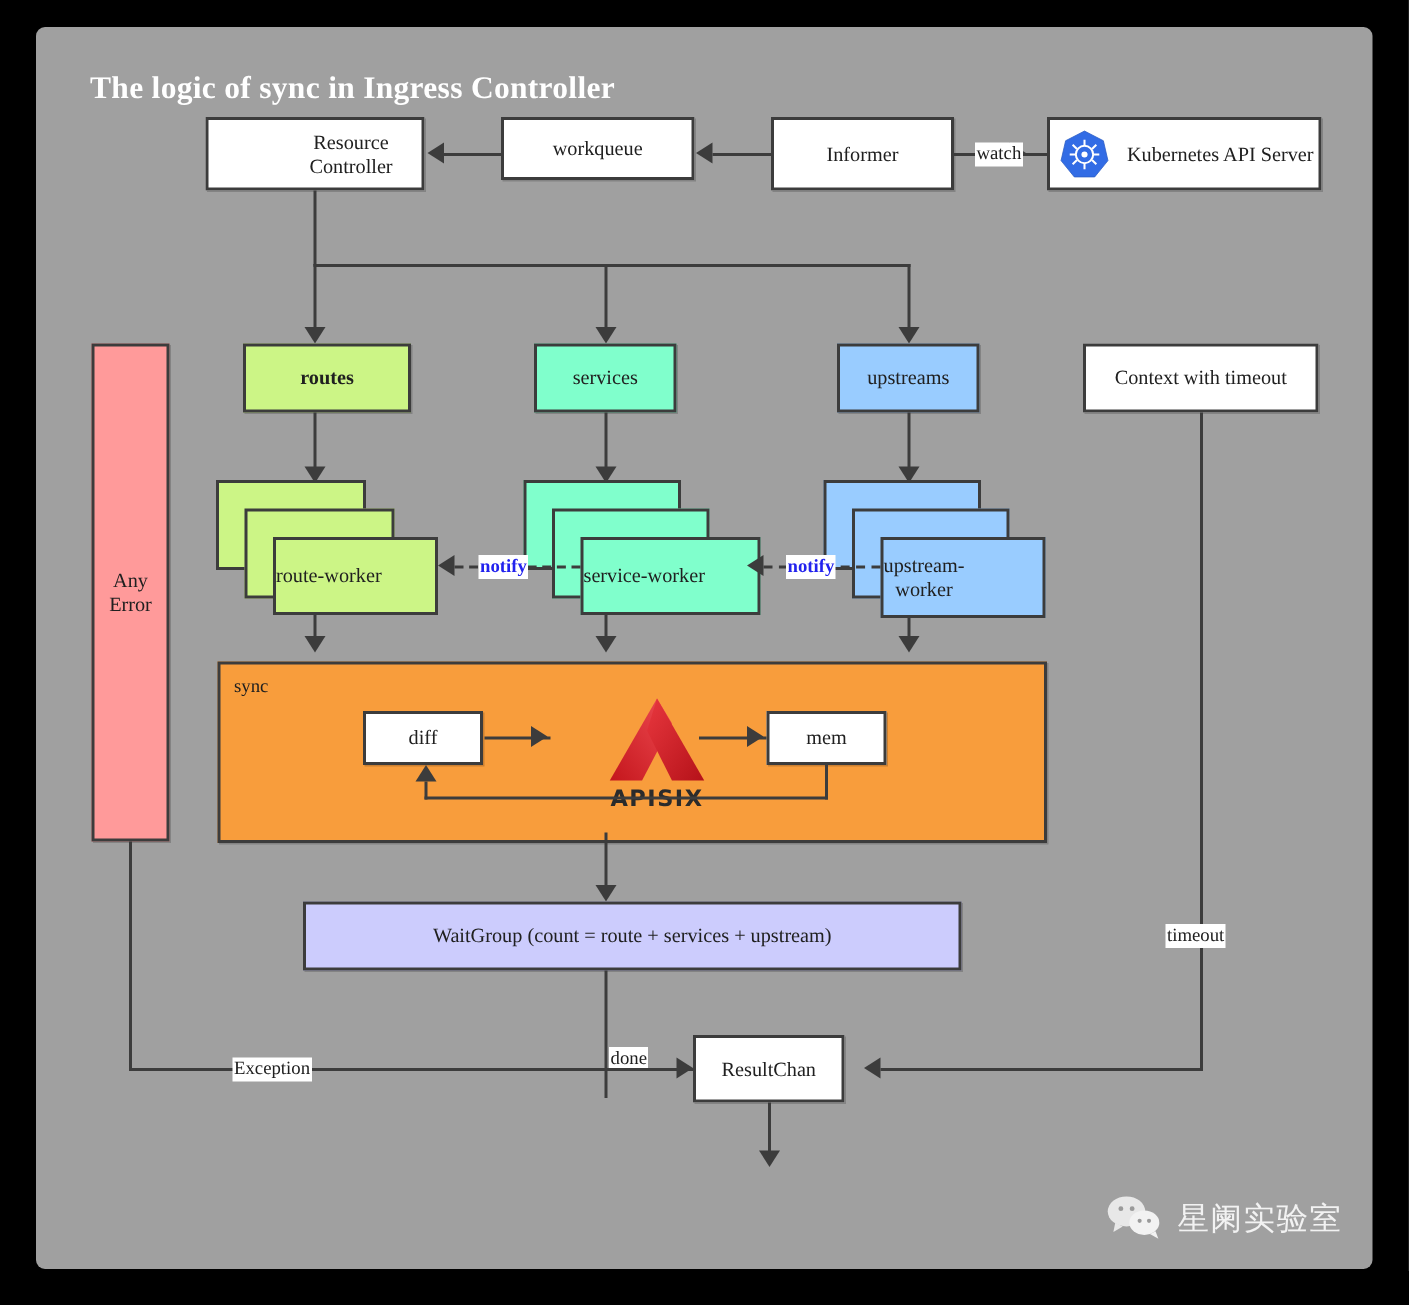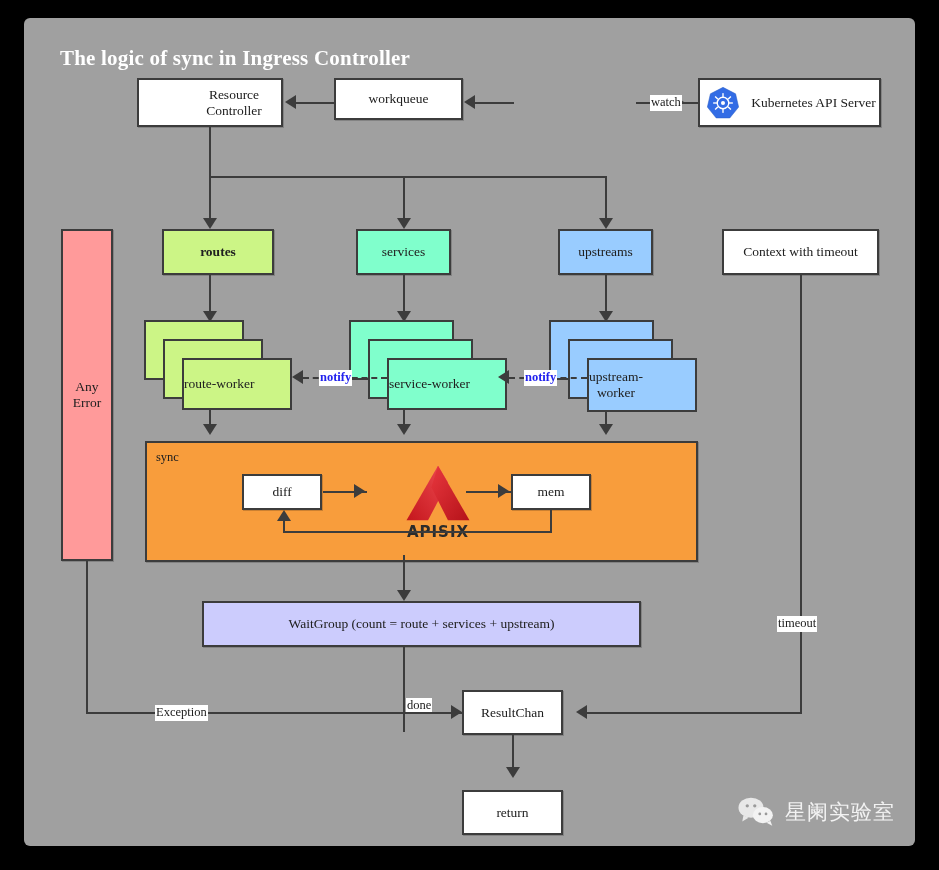--- a/index.html
+++ b/index.html
@@ -75,20 +75,23 @@
     <div id="title">The logic of sync in Ingress Controller</div>
 
     <div class="node white" style="left:113px;top:60px;width:146px;height:49px;padding-left:48px;">
       <span>Resource Controller</span>
     </div>
 
     <div class="node white" style="left:310px;top:60px;width:129px;height:42px;">
       <span>workqueue</span>
     </div>
 
+    <div class="node white" style="left:490px;top:60px;width:122px;height:49px;">
+      <span>Informer</span>
+    </div>
 
     <div class="node white" style="left:674px;top:60px;width:183px;height:49px;justify-content:flex-start;padding-left:6px;">
       <span class="k8s-logo" style="position:relative;left:0;top:0;flex:0 0 34px;margin-right:8px;">
         <svg viewBox="0 0 100 100" width="34" height="34" aria-hidden="true">
           <polygon points="50,4 87,23 96,62 70,94 30,94 4,62 13,23" fill="#326ce5" stroke="#2a5cc4" stroke-width="1.5"></polygon>
           <g fill="none" stroke="#ffffff" stroke-width="4">
             <circle cx="50" cy="50" r="17"></circle>
           </g>
           <g fill="#ffffff">
             <circle cx="50" cy="50" r="6"></circle>
@@ -251,23 +254,20 @@
     <div class="ar ar-l" style="left:552px;top:687px;"></div>
     <div class="elabel" style="left:753px;top:598px;">timeout</div>
 
     <div class="node white" style="left:438px;top:672px;width:101px;height:45px;">
       <span>ResultChan</span>
     </div>
 
     <div class="ln v" style="left:488px;top:717px;height:38px;"></div>
     <div class="ar ar-d" style="left:482px;top:749px;"></div>
 
-    <div class="node white" style="left:438px;top:772px;width:101px;height:45px;">
-      <span>return</span>
-    </div>
 
     <div id="watermark">
       <svg width="40" height="32" viewBox="0 0 64 50" aria-hidden="true">
         <ellipse cx="24" cy="18" rx="20" ry="16" fill="#e8e8e8"></ellipse>
         <polygon points="12,30 10,40 20,34" fill="#e8e8e8"></polygon>
         <circle cx="18" cy="15" r="2.6" fill="#9a9a9a"></circle>
         <circle cx="30" cy="15" r="2.6" fill="#9a9a9a"></circle>
         <ellipse cx="43" cy="30" rx="16" ry="13" fill="#f2f2f2"></ellipse>
         <polygon points="55,39 58,47 49,42" fill="#f2f2f2"></polygon>
         <circle cx="38" cy="28" r="2.2" fill="#9a9a9a"></circle>

